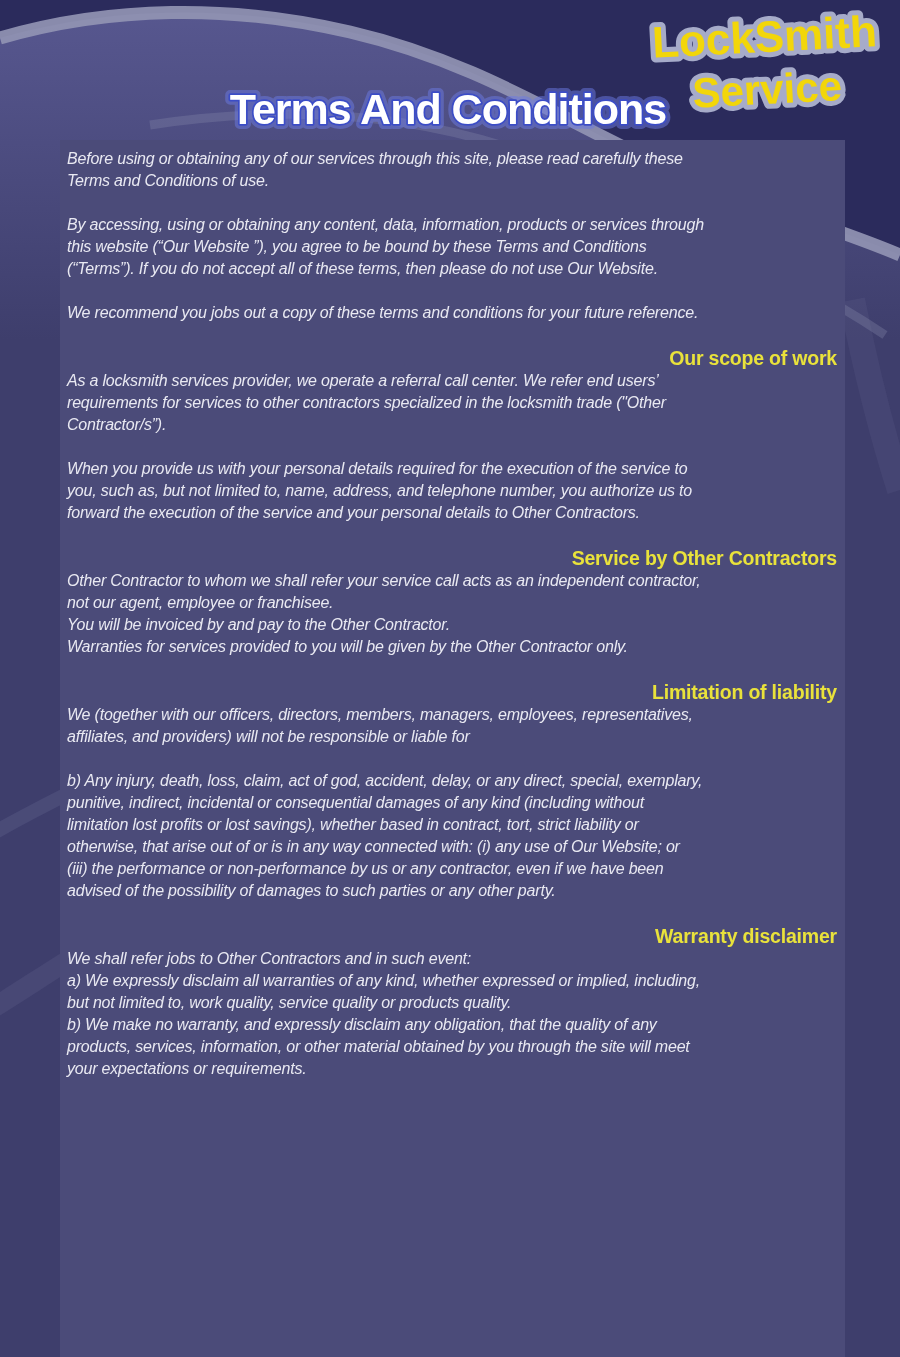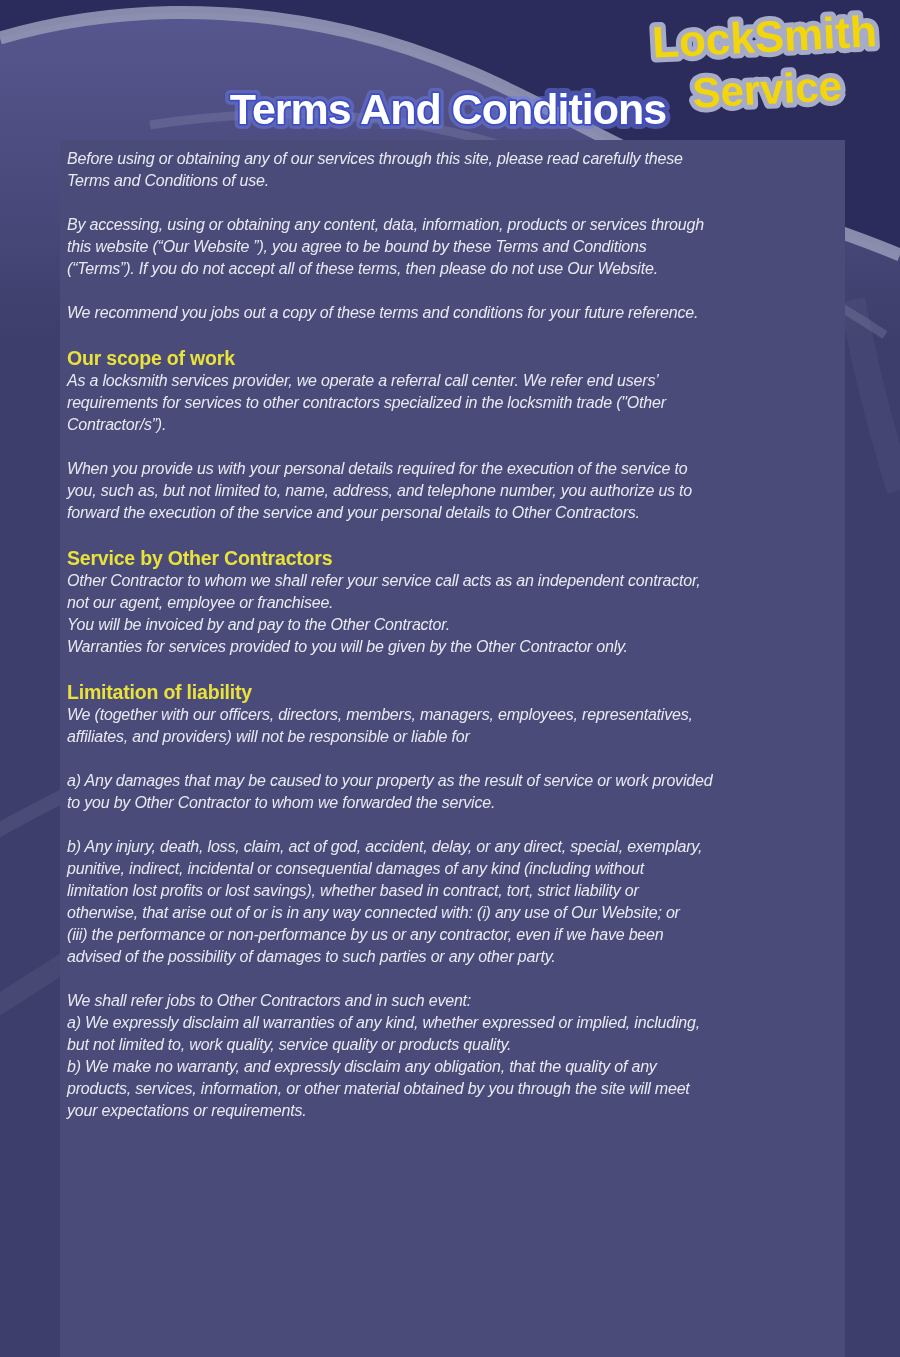--- a/index.html
+++ b/index.html
@@ -17,21 +17,21 @@
     box-sizing: border-box; padding: 8px 8px 16px 7px;
     background: var(--panel_bg, #4b4b79);
     color: var(--body_text, #e9e9f2);
     font-size: 16px; line-height: 22px; letter-spacing: -0.2px;
   }
   .panel p { margin: 0; white-space: pre-line; font-style: italic; }
   .panel p + p { margin-top: 22px; }
   .panel section { margin-top: 22px; }
   .panel h2 {
     margin: 0; font-size: 19.5px; line-height: 24px; font-weight: bold;
-    color: var(--heading_yellow, #e9e23b); letter-spacing: -0.2px;
+    color: var(--heading_yellow, #e9e23b); letter-spacing: -0.2px; text-align: right;
   }
 </style>
 </head>
 <body>
 
 <svg class="bg-svg" viewBox="0 0 900 1357" preserveAspectRatio="none" aria-hidden="true">
   <defs>
     <linearGradient id="humpGrad" x1="0" y1="0" x2="0" y2="1">
       <stop offset="0" stop-color="#57578f"></stop>
       <stop offset="1" stop-color="#3e3e6c"></stop>
@@ -88,31 +88,30 @@
     <p>Other Contractor to whom we shall refer your service call acts as an independent contractor,
 not our agent, employee or franchisee.
 You will be invoiced by and pay to the Other Contractor.
 Warranties for services provided to you will be given by the Other Contractor only.</p>
   </section>
 
   <section>
     <h2>Limitation of liability</h2>
     <p>We (together with our officers, directors, members, managers, employees, representatives,
 affiliates, and providers) will not be responsible or liable for</p>
-    <p>a) Any damages that may be caused to your property as the result of service or work provided
-to you by Other Contractor to whom we forwarded the service.</p>
     <p>b) Any injury, death, loss, claim, act of god, accident, delay, or any direct, special, exemplary,
 punitive, indirect, incidental or consequential damages of any kind (including without
 limitation lost profits or lost savings), whether based in contract, tort, strict liability or
 otherwise, that arise out of or is in any way connected with: (i) any use of Our Website; or
 (iii) the performance or non-performance by us or any contractor, even if we have been
 advised of the possibility of damages to such parties or any other party.</p>
   </section>
 
   <section>
+    <h2>Warranty disclaimer</h2>
     <p>We shall refer jobs to Other Contractors and in such event:
 a) We expressly disclaim all warranties of any kind, whether expressed or implied, including,
 but not limited to, work quality, service quality or products quality.
 b) We make no warranty, and expressly disclaim any obligation, that the quality of any
 products, services, information, or other material obtained by you through the site will meet
 your expectations or requirements.</p>
   </section>
 
   <section>
   </section>

